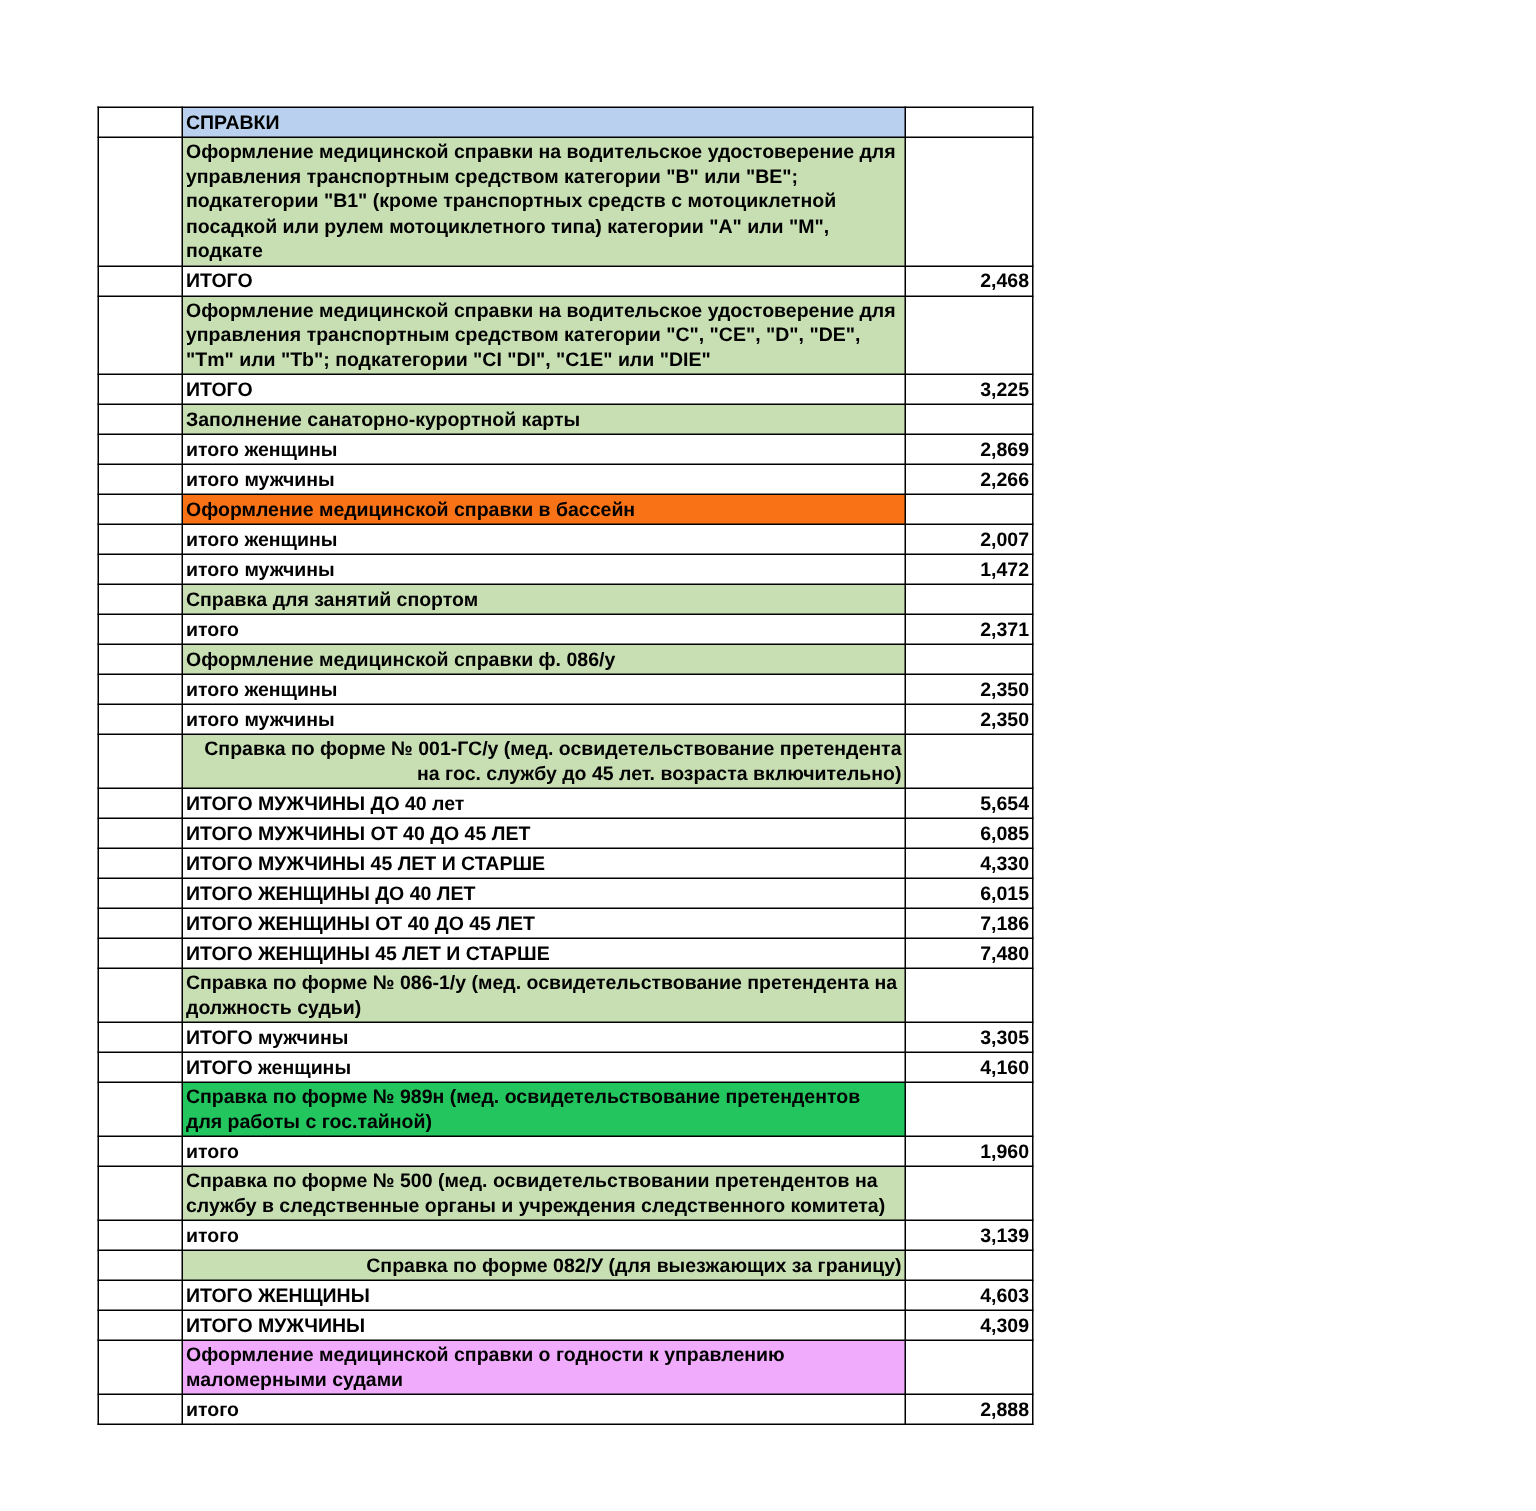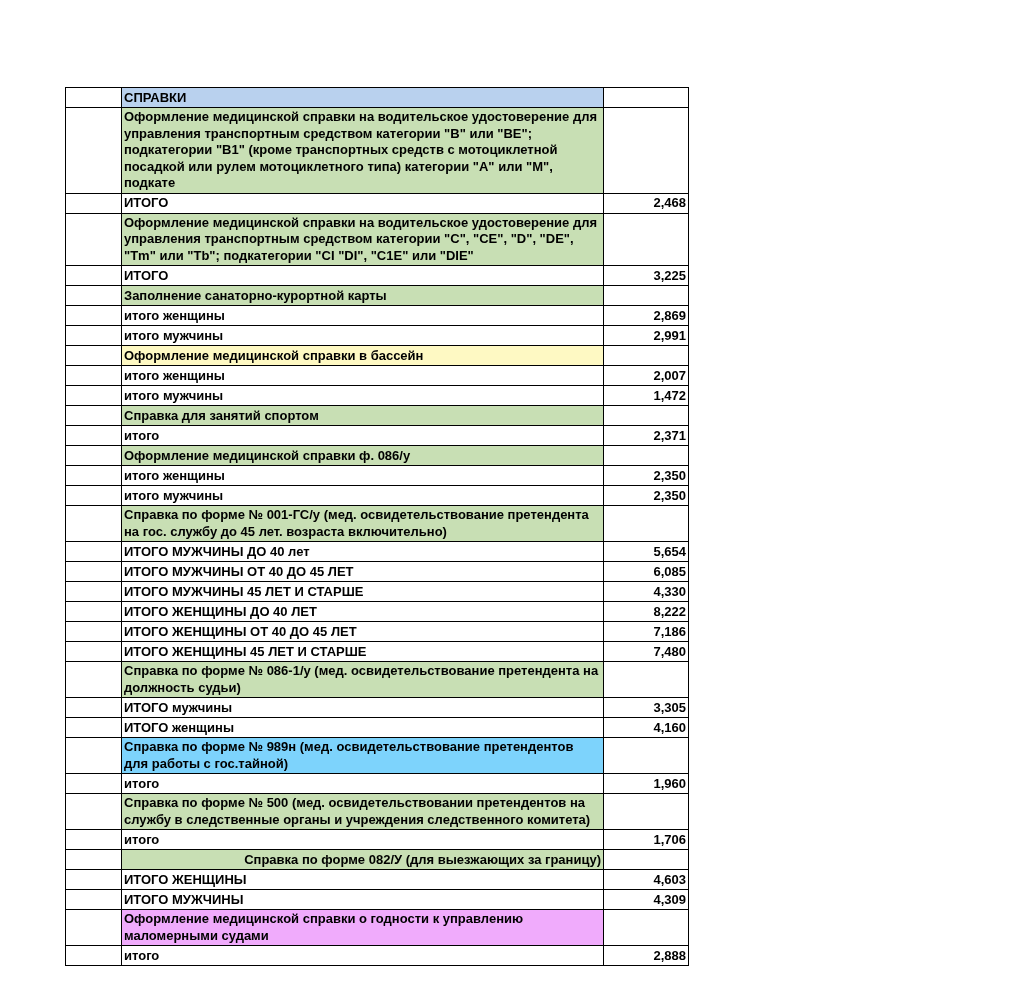--- a/index.html
+++ b/index.html
@@ -11,21 +11,21 @@
     position: relative;
     width: 1024px;
     height: 1007px;
     background: #ffffff;
     font-family: "Liberation Sans", sans-serif;
     overflow: hidden;
   }
   .sheet {
     position: absolute;
     left: 65px;
-    top: 87px;
+    top: 71px;
     border-radius: 17px;
   }
   table.price-table {
     border-collapse: collapse;
     table-layout: fixed;
     width: 623px;
   }
   col.c-blank { width: 56px; }
   col.c-label { width: 482px; }
   col.c-value { width: 85px; }
@@ -90,25 +90,25 @@
             <td class="cell-value"></td>
           </tr>
           <tr class="row-item">
             <td class="cell-blank"></td>
             <td class="cell-label">итого женщины</td>
             <td class="cell-value">2,869</td>
           </tr>
           <tr class="row-item">
             <td class="cell-blank"></td>
             <td class="cell-label">итого мужчины</td>
-            <td class="cell-value">2,991</td>
-          </tr>
-          <tr class="row-section">
-            <td class="cell-blank"></td>
-            <td class="cell-label" style="background: #fef9c3;">Оформление медицинской справки в бассейн</td>
+            <td class="cell-value">2,266</td>
+          </tr>
+          <tr class="row-section">
+            <td class="cell-blank"></td>
+            <td class="cell-label" style="background: #f97316;">Оформление медицинской справки в бассейн</td>
             <td class="cell-value"></td>
           </tr>
           <tr class="row-item">
             <td class="cell-blank"></td>
             <td class="cell-label">итого женщины</td>
             <td class="cell-value">2,007</td>
           </tr>
           <tr class="row-item">
             <td class="cell-blank"></td>
             <td class="cell-label">итого мужчины</td>
@@ -134,42 +134,42 @@
             <td class="cell-label">итого женщины</td>
             <td class="cell-value">2,350</td>
           </tr>
           <tr class="row-item">
             <td class="cell-blank"></td>
             <td class="cell-label">итого мужчины</td>
             <td class="cell-value">2,350</td>
           </tr>
           <tr class="row-section">
             <td class="cell-blank"></td>
-            <td class="cell-label" style="background: rgb(200, 223, 180);">Справка по форме № 001-ГС/у (мед. освидетельствование претендента на гос. службу до 45 лет. возраста включительно)</td>
+            <td class="cell-label" style="background: rgb(200, 223, 180); text-align: right;">Справка по форме № 001-ГС/у (мед. освидетельствование претендента на гос. службу до 45 лет. возраста включительно)</td>
             <td class="cell-value"></td>
           </tr>
           <tr class="row-item">
             <td class="cell-blank"></td>
             <td class="cell-label">ИТОГО МУЖЧИНЫ ДО 40 лет</td>
             <td class="cell-value">5,654</td>
           </tr>
           <tr class="row-item">
             <td class="cell-blank"></td>
             <td class="cell-label">ИТОГО МУЖЧИНЫ ОТ 40 ДО 45 ЛЕТ</td>
             <td class="cell-value">6,085</td>
           </tr>
           <tr class="row-item">
             <td class="cell-blank"></td>
             <td class="cell-label">ИТОГО МУЖЧИНЫ 45 ЛЕТ И СТАРШЕ</td>
             <td class="cell-value">4,330</td>
           </tr>
           <tr class="row-item">
             <td class="cell-blank"></td>
             <td class="cell-label">ИТОГО ЖЕНЩИНЫ ДО 40 ЛЕТ</td>
-            <td class="cell-value">8,222</td>
+            <td class="cell-value">6,015</td>
           </tr>
           <tr class="row-item">
             <td class="cell-blank"></td>
             <td class="cell-label">ИТОГО ЖЕНЩИНЫ ОТ 40 ДО 45 ЛЕТ</td>
             <td class="cell-value">7,186</td>
           </tr>
           <tr class="row-item">
             <td class="cell-blank"></td>
             <td class="cell-label">ИТОГО ЖЕНЩИНЫ 45 ЛЕТ И СТАРШЕ</td>
             <td class="cell-value">7,480</td>
@@ -184,37 +184,37 @@
             <td class="cell-label">ИТОГО мужчины</td>
             <td class="cell-value">3,305</td>
           </tr>
           <tr class="row-item">
             <td class="cell-blank"></td>
             <td class="cell-label">ИТОГО женщины</td>
             <td class="cell-value">4,160</td>
           </tr>
           <tr class="row-section">
             <td class="cell-blank"></td>
-            <td class="cell-label" style="background: #7dd3fc;">Справка по форме № 989н (мед. освидетельствование претендентов для работы с гос.тайной)</td>
+            <td class="cell-label" style="background: #22c55e;">Справка по форме № 989н (мед. освидетельствование претендентов для работы с гос.тайной)</td>
             <td class="cell-value"></td>
           </tr>
           <tr class="row-item">
             <td class="cell-blank"></td>
             <td class="cell-label">итого</td>
             <td class="cell-value">1,960</td>
           </tr>
           <tr class="row-section">
             <td class="cell-blank"></td>
             <td class="cell-label" style="background: rgb(200, 223, 180);">Справка по форме № 500 (мед. освидетельствовании претендентов на службу в следственные органы и учреждения следственного комитета)</td>
             <td class="cell-value"></td>
           </tr>
           <tr class="row-item">
             <td class="cell-blank"></td>
             <td class="cell-label">итого</td>
-            <td class="cell-value">1,706</td>
+            <td class="cell-value">3,139</td>
           </tr>
           <tr class="row-section">
             <td class="cell-blank"></td>
             <td class="cell-label" style="background: rgb(200, 223, 180); text-align: right;">Справка по форме 082/У (для выезжающих за границу)</td>
             <td class="cell-value"></td>
           </tr>
           <tr class="row-item">
             <td class="cell-blank"></td>
             <td class="cell-label">ИТОГО ЖЕНЩИНЫ</td>
             <td class="cell-value">4,603</td>

